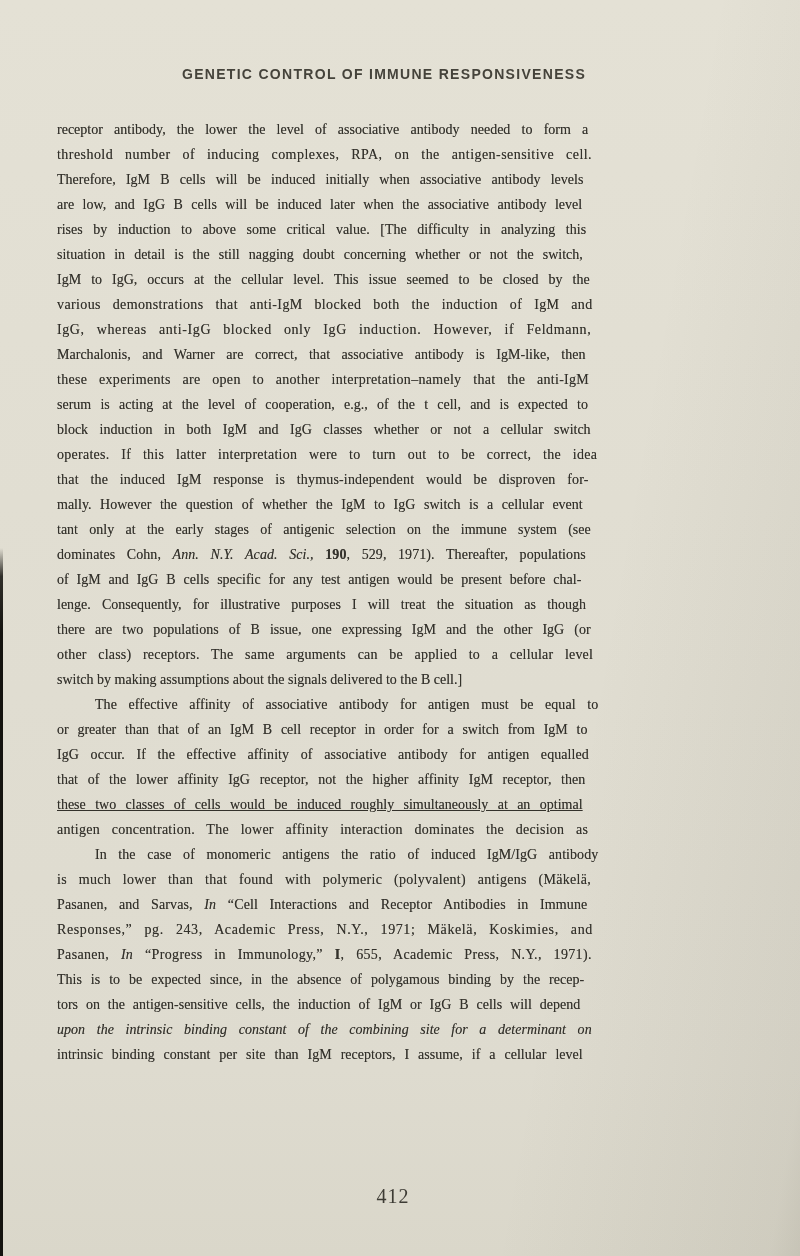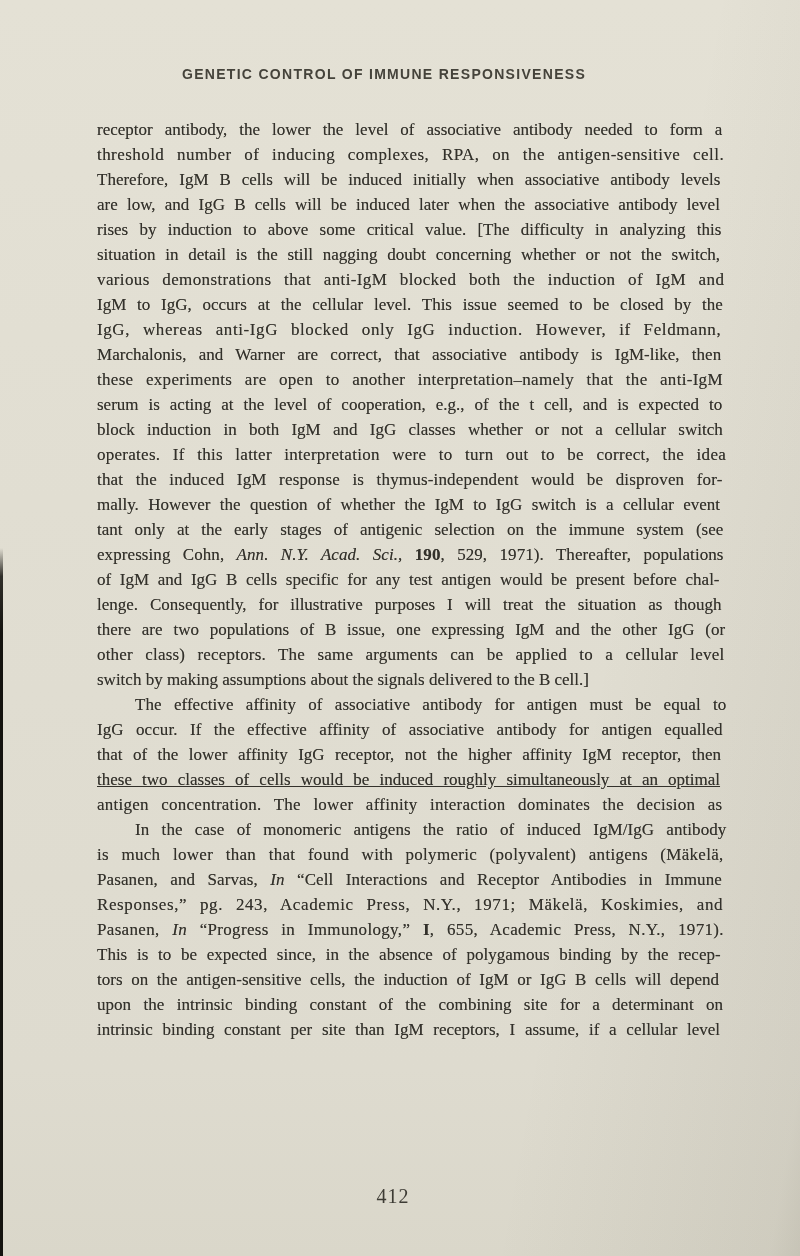--- a/index.html
+++ b/index.html
@@ -33,24 +33,23 @@
     font-weight: 700;
     letter-spacing: 1.3px;
     color: #45433b;
     white-space: nowrap;
   }
   .body-text {
     position: absolute;
     top: 117px;
     left: 57px;
     width: 688px;
-    font-size: 17px;
+    font-size: 14px;
     color: #33312b;
     text-shadow: 0 0 0.4px rgba(51,49,43,0.55);
-    margin-left: 40px;
   }
   .line {
     height: 25px;
     line-height: 25px;
     white-space: nowrap;
   }
   .line.indent { padding-left: 38px; }
   .measure { display: inline-block; white-space: nowrap; }
   .folio {
     position: absolute;
@@ -69,46 +68,47 @@
 <div class="page">
   <div class="edge-strip"></div>
   <div class="running-head">GENETIC CONTROL OF IMMUNE RESPONSIVENESS</div>
   <div class="body-text">
       <div class="line"><span class="measure" style="word-spacing: 7.71094px;"><span>receptor antibody, the lower the level of associative antibody needed to form a</span></span></div>
       <div class="line"><span class="measure" style="word-spacing: 8px; letter-spacing: 0.447002px;"><span>threshold number of inducing complexes, RPA, on the antigen-sensitive cell.</span></span></div>
       <div class="line"><span class="measure" style="word-spacing: 6.71165px;"><span>Therefore, IgM B cells will be induced initially when associative antibody levels</span></span></div>
       <div class="line"><span class="measure" style="word-spacing: 4.94866px;"><span>are low, and IgG B cells will be induced later when the associative antibody level</span></span></div>
       <div class="line"><span class="measure" style="word-spacing: 7.01562px;"><span>rises by induction to above some critical value. [The difficulty in analyzing this</span></span></div>
       <div class="line"><span class="measure" style="word-spacing: 5.51202px;"><span>situation in detail is the still nagging doubt concerning whether or not the switch,</span></span></div>
+      <div class="line"><span class="measure" style="word-spacing: 6.52813px;"><span>IgM to IgG, occurs at the cellular level. This issue seemed to be closed by the</span></span></div>
       <div class="line"><span class="measure" style="word-spacing: 8px; letter-spacing: 0.377354px;"><span>various demonstrations that anti-IgM blocked both the induction of IgM and</span></span></div>
-      <div class="line"><span class="measure" style="word-spacing: 6.52813px;"><span>IgM to IgG, occurs at the cellular level. This issue seemed to be closed by the</span></span></div>
       <div class="line"><span class="measure" style="word-spacing: 8px; letter-spacing: 0.6px;"><span>IgG, whereas anti-IgG blocked only IgG induction. However, if Feldmann,</span></span></div>
       <div class="line"><span class="measure" style="word-spacing: 8px; letter-spacing: 0.0197785px;"><span>Marchalonis, and Warner are correct, that associative antibody is IgM-like, then</span></span></div>
       <div class="line"><span class="measure" style="word-spacing: 8px; letter-spacing: 0.295436px;"><span>these experiments are open to another interpretation–namely that the anti-IgM</span></span></div>
       <div class="line"><span class="measure" style="word-spacing: 5.70508px;"><span>serum is acting at the level of cooperation, e.g., of the t cell, and is expected to</span></span></div>
       <div class="line"><span class="measure" style="word-spacing: 8px;"><span>block induction in both IgM and IgG classes whether or not a cellular switch</span></span></div>
       <div class="line"><span class="measure" style="word-spacing: 8px; letter-spacing: 0.266812px;"><span>operates. If this latter interpretation were to turn out to be correct, the idea</span></span></div>
       <div class="line"><span class="measure" style="word-spacing: 8px; letter-spacing: 0.177998px;"><span>that the induced IgM response is thymus-independent would be disproven for-</span></span></div>
       <div class="line"><span class="measure" style="word-spacing: 5.09821px;"><span>mally. However the question of whether the IgM to IgG switch is a cellular event</span></span></div>
       <div class="line"><span class="measure" style="word-spacing: 7.83053px;"><span>tant only at the early stages of antigenic selection on the immune system (see</span></span></div>
-      <div class="line"><span class="measure" style="word-spacing: 8px; letter-spacing: 0.0753205px;"><span>expressing Cohn, </span><span style="font-style: italic;">Ann. N.Y. Acad. Sci., </span><span style="font-weight: bold;">190</span><span>, 529, 1971). Thereafter, populations</span></span></div>
+      <div class="line"><span class="measure" style="word-spacing: 8px; letter-spacing: 0.0753205px;"><span>dominates Cohn, </span><span style="font-style: italic;">Ann. N.Y. Acad. Sci., </span><span style="font-weight: bold;">190</span><span>, 529, 1971). Thereafter, populations</span></span></div>
       <div class="line"><span class="measure" style="word-spacing: 4.39687px;"><span>of IgM and IgG B cells specific for any test antigen would be present before chal-</span></span></div>
       <div class="line"><span class="measure" style="word-spacing: 7.63494px;"><span>lenge. Consequently, for illustrative purposes I will treat the situation as though</span></span></div>
       <div class="line"><span class="measure" style="word-spacing: 6.59263px;"><span>there are two populations of B issue, one expressing IgM and the other IgG (or</span></span></div>
       <div class="line"><span class="measure" style="word-spacing: 8px; letter-spacing: 0.183594px;"><span>other class) receptors. The same arguments can be applied to a cellular level</span></span></div>
       <div class="line rag"><span class="measure"><span>switch by making assumptions about the signals delivered to the B cell.]</span></span></div>
       <div class="line indent"><span class="measure" style="word-spacing: 8px; letter-spacing: 0.0534206px;"><span>The effective affinity of associative antibody for antigen must be equal to</span></span></div>
+      <div class="line"><span class="measure" style="word-spacing: 5.2454px;"><span>or greater than that of an IgM B cell receptor in order for a switch from IgM to</span></span></div>
       <div class="line"><span class="measure" style="word-spacing: 8px; letter-spacing: 0.0830078px;"><span>IgG occur. If the effective affinity of associative antibody for antigen equalled</span></span></div>
       <div class="line"><span class="measure" style="word-spacing: 6.21875px;"><span>that of the lower affinity IgG receptor, not the higher affinity IgM receptor, then</span></span></div>
       <div class="line"><span class="measure" style="word-spacing: 5.88542px; text-decoration: underline;"><span>these two classes of cells would be induced roughly simultaneously at an optimal</span></span></div>
       <div class="line"><span class="measure" style="word-spacing: 8px; letter-spacing: 0.249199px;"><span>antigen concentration. The lower affinity interaction dominates the decision as</span></span></div>
       <div class="line indent"><span class="measure" style="word-spacing: 8px; letter-spacing: 0.0613839px;"><span>In the case of monomeric antigens the ratio of induced IgM/IgG antibody</span></span></div>
       <div class="line"><span class="measure" style="word-spacing: 8px; letter-spacing: 0.294341px;"><span>is much lower than that found with polymeric (polyvalent) antigens (Mäkelä,</span></span></div>
       <div class="line"><span class="measure" style="word-spacing: 8px; letter-spacing: 0.114375px;"><span>Pasanen, and Sarvas, </span><span style="font-style: italic;">In</span><span> “Cell Interactions and Receptor Antibodies in Immune</span></span></div>
       <div class="line"><span class="measure" style="word-spacing: 8px; letter-spacing: 0.6px;"><span>Responses,” pg. 243, Academic Press, N.Y., 1971; Mäkelä, Koskimies, and</span></span></div>
       <div class="line"><span class="measure" style="word-spacing: 8px; letter-spacing: 0.333048px;"><span>Pasanen, </span><span style="font-style: italic;">In</span><span> “Progress in Immunology,” </span><span style="font-weight: bold;">I</span><span>, 655, Academic Press, N.Y., 1971).</span></span></div>
       <div class="line"><span class="measure" style="word-spacing: 5.46205px;"><span>This is to be expected since, in the absence of polygamous binding by the recep-</span></span></div>
       <div class="line"><span class="measure" style="word-spacing: 4.40402px;"><span>tors on the antigen-sensitive cells, the induction of IgM or IgG B cells will depend</span></span></div>
-      <div class="line"><span class="measure" style="word-spacing: 8px; letter-spacing: 0.0403815px;"><span>upon the intrinsic binding constant of the combining site for a determinant on</span></span></div>
+      <div class="line"><span class="measure" style="word-spacing: 8px; letter-spacing: 0.0403815px; font-style: italic;"><span>upon the intrinsic binding constant of the combining site for a determinant on</span></span></div>
       <div class="line"><span class="measure" style="word-spacing: 5.47716px;"><span>intrinsic binding constant per site than IgM receptors, I assume, if a cellular level</span></span></div>
     </div>
   <div class="folio">412</div>
 </div>
 
 </body></html>

